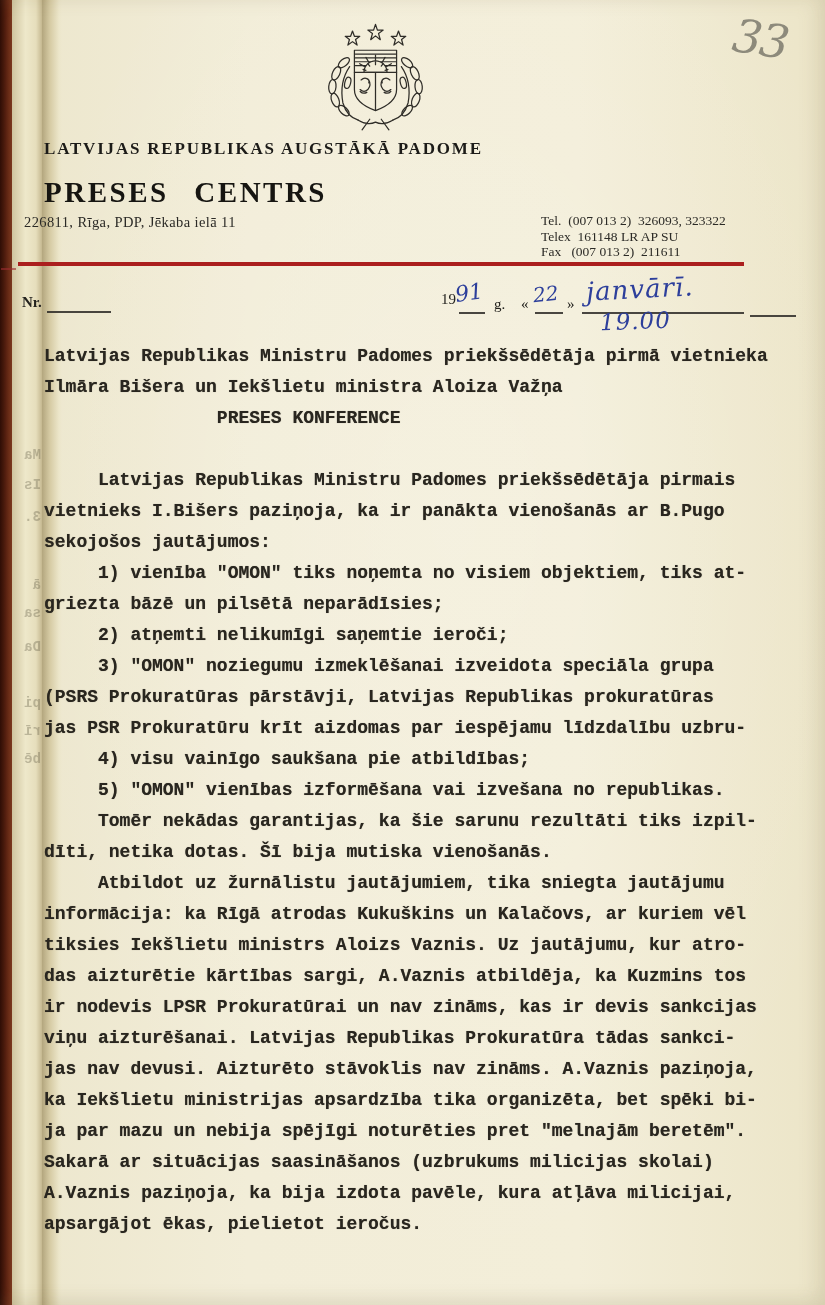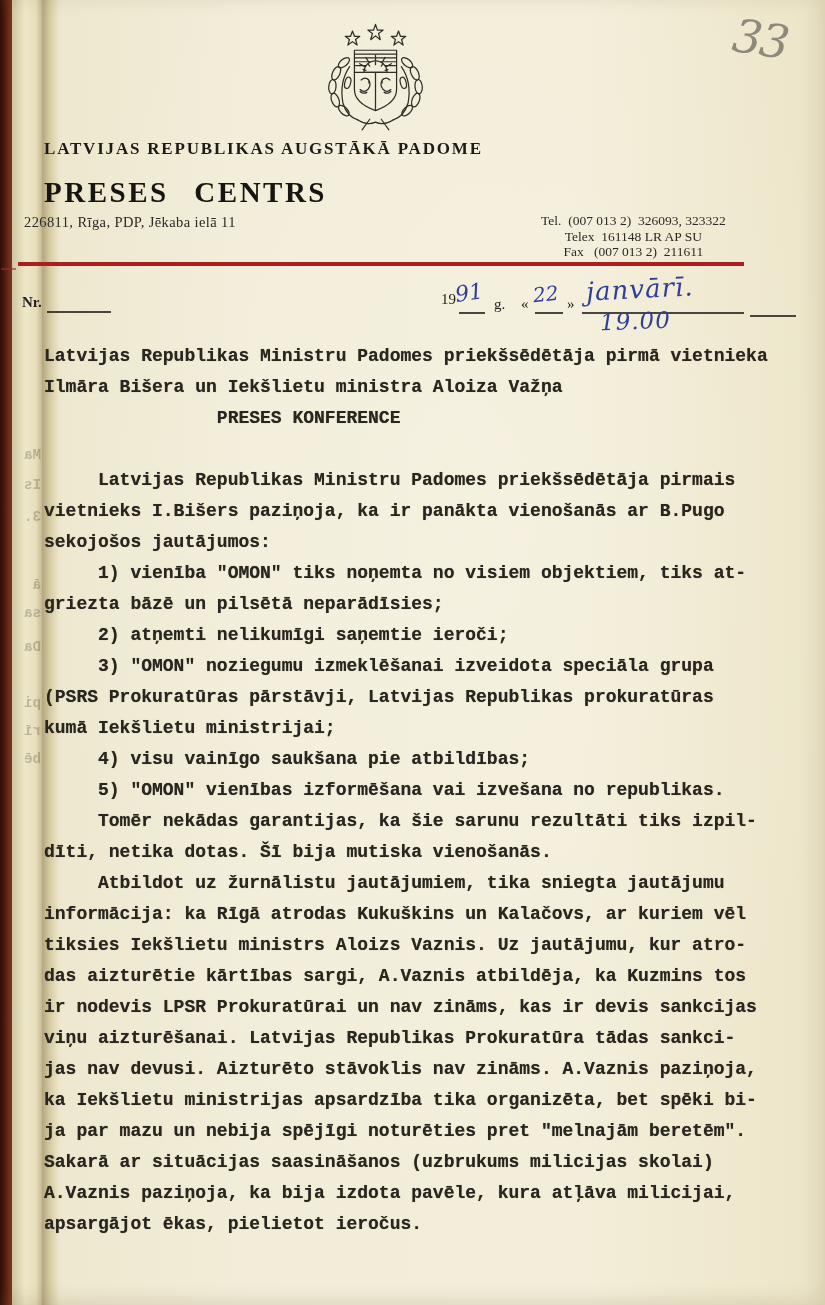--- a/index.html
+++ b/index.html
@@ -26,21 +26,21 @@
     font:bold 14px/14px "Liberation Mono", monospace;color:rgba(108,102,80,.38);}
   
   .arms{position:absolute;left:318px;top:22px;width:115px;height:114px;}
   .org-line{position:absolute;left:44px;top:139px;width:612px;text-align:left;
     font:bold 17px/20px "Liberation Serif", serif;letter-spacing:1.8px;color:#1c1b18;}
   .dept-line{position:absolute;left:44px;top:175px;width:612px;
     font:bold 29px/34px "Liberation Serif", serif;letter-spacing:2.5px;word-spacing:16px;color:#161511;}
   .address{position:absolute;left:24px;top:214px;
     font:14.5px/17px "Liberation Serif", serif;color:#2b2a26;letter-spacing:.4px;}
   .contacts{position:absolute;left:541px;top:213px;
-    font:13.5px/15.5px "Liberation Serif", serif;color:#2b2a26;text-align:center;}
+    font:13.5px/15.5px "Liberation Serif", serif;color:#2b2a26;}
   .contacts div{white-space:pre;}
   .red-rule{position:absolute;left:18px;top:262px;width:726px;height:3.5px;background:#ab1f1e;}
   
   .ref{position:absolute;font:15px/18px "Liberation Serif", serif;color:#23221e;}
   .ref.bold{font-weight:bold;}
   .uline{position:absolute;height:0;border-bottom:2px solid rgba(42,40,36,.85);}
   .hand{position:absolute;font-family:"DejaVu Serif", serif;font-style:italic;color:#2d3f9b;}
   .pencil{position:absolute;left:733px;top:16px;font:italic 46px/46px "DejaVu Serif", serif;
     color:#8d8a7b;transform:rotate(9deg);letter-spacing:-2px;}
   
@@ -146,21 +146,21 @@
 
   <div class="typed body-block">
       <div class="tline">     Latvijas Republikas Ministru Padomes priekšsēdētāja pirmais</div>
       <div class="tline">vietnieks I.Bišers paziņoja, ka ir panākta vienošanās ar B.Pugo</div>
       <div class="tline">sekojošos jautājumos:</div>
       <div class="tline">     1) vienība "OMON" tiks noņemta no visiem objektiem, tiks at-</div>
       <div class="tline">griezta bāzē un pilsētā neparādīsies;</div>
       <div class="tline">     2) atņemti nelikumīgi saņemtie ieroči;</div>
       <div class="tline">     3) "OMON" noziegumu izmeklēšanai izveidota speciāla grupa</div>
       <div class="tline">(PSRS Prokuratūras pārstāvji, Latvijas Republikas prokuratūras</div>
-      <div class="tline">kumā Iekšlietu ministrijai;</div>
+      <div class="tline">jas PSR Prokuratūru krīt aizdomas par iespējamu līdzdalību uzbru-</div>
       <div class="tline">     4) visu vainīgo saukšana pie atbildības;</div>
       <div class="tline">     5) "OMON" vienības izformēšana vai izvešana no republikas.</div>
       <div class="tline">     Tomēr nekādas garantijas, ka šie sarunu rezultāti tiks izpil-</div>
       <div class="tline">dīti, netika dotas. Šī bija mutiska vienošanās.</div>
       <div class="tline">     Atbildot uz žurnālistu jautājumiem, tika sniegta jautājumu</div>
       <div class="tline">informācija: ka Rīgā atrodas Kukuškins un Kalačovs, ar kuriem vēl</div>
       <div class="tline">tiksies Iekšlietu ministrs Aloizs Vaznis. Uz jautājumu, kur atro-</div>
       <div class="tline">das aizturētie kārtības sargi, A.Vaznis atbildēja, ka Kuzmins tos</div>
       <div class="tline">ir nodevis LPSR Prokuratūrai un nav zināms, kas ir devis sankcijas</div>
       <div class="tline">viņu aizturēšanai. Latvijas Republikas Prokuratūra tādas sankci-</div>

